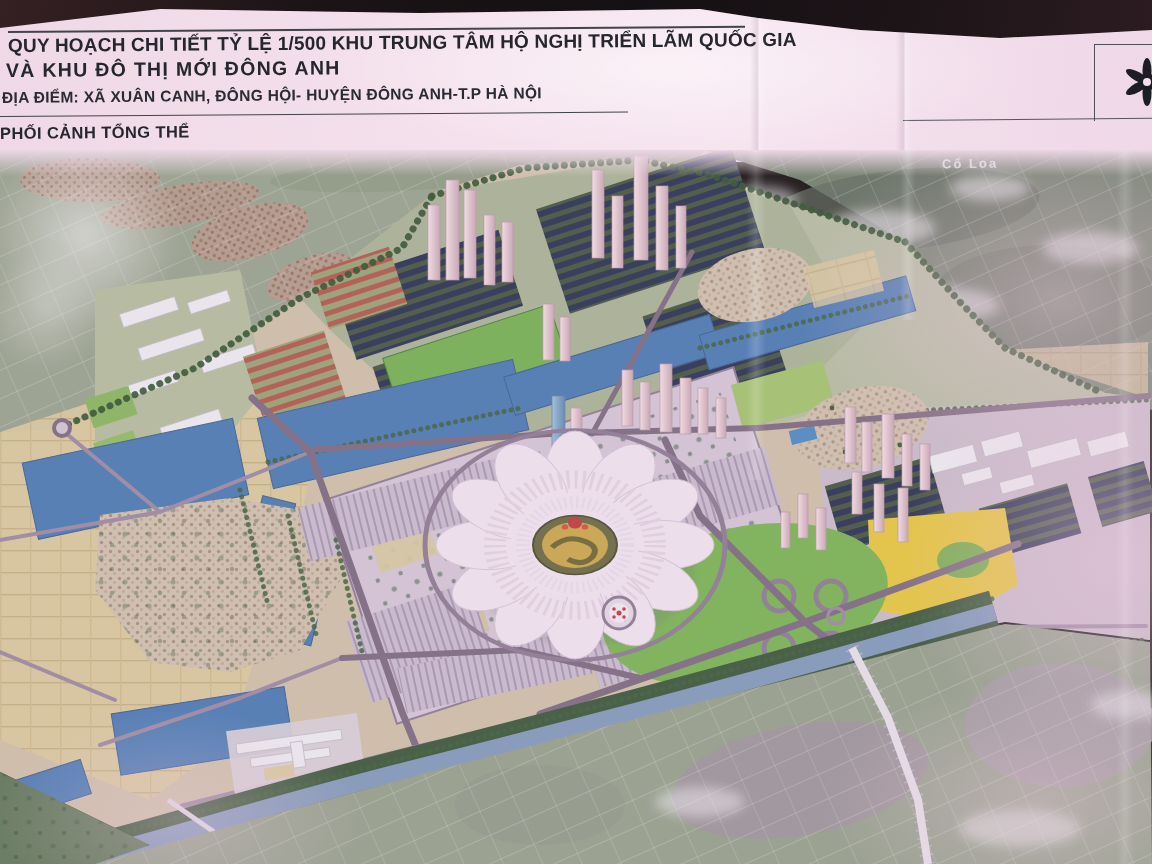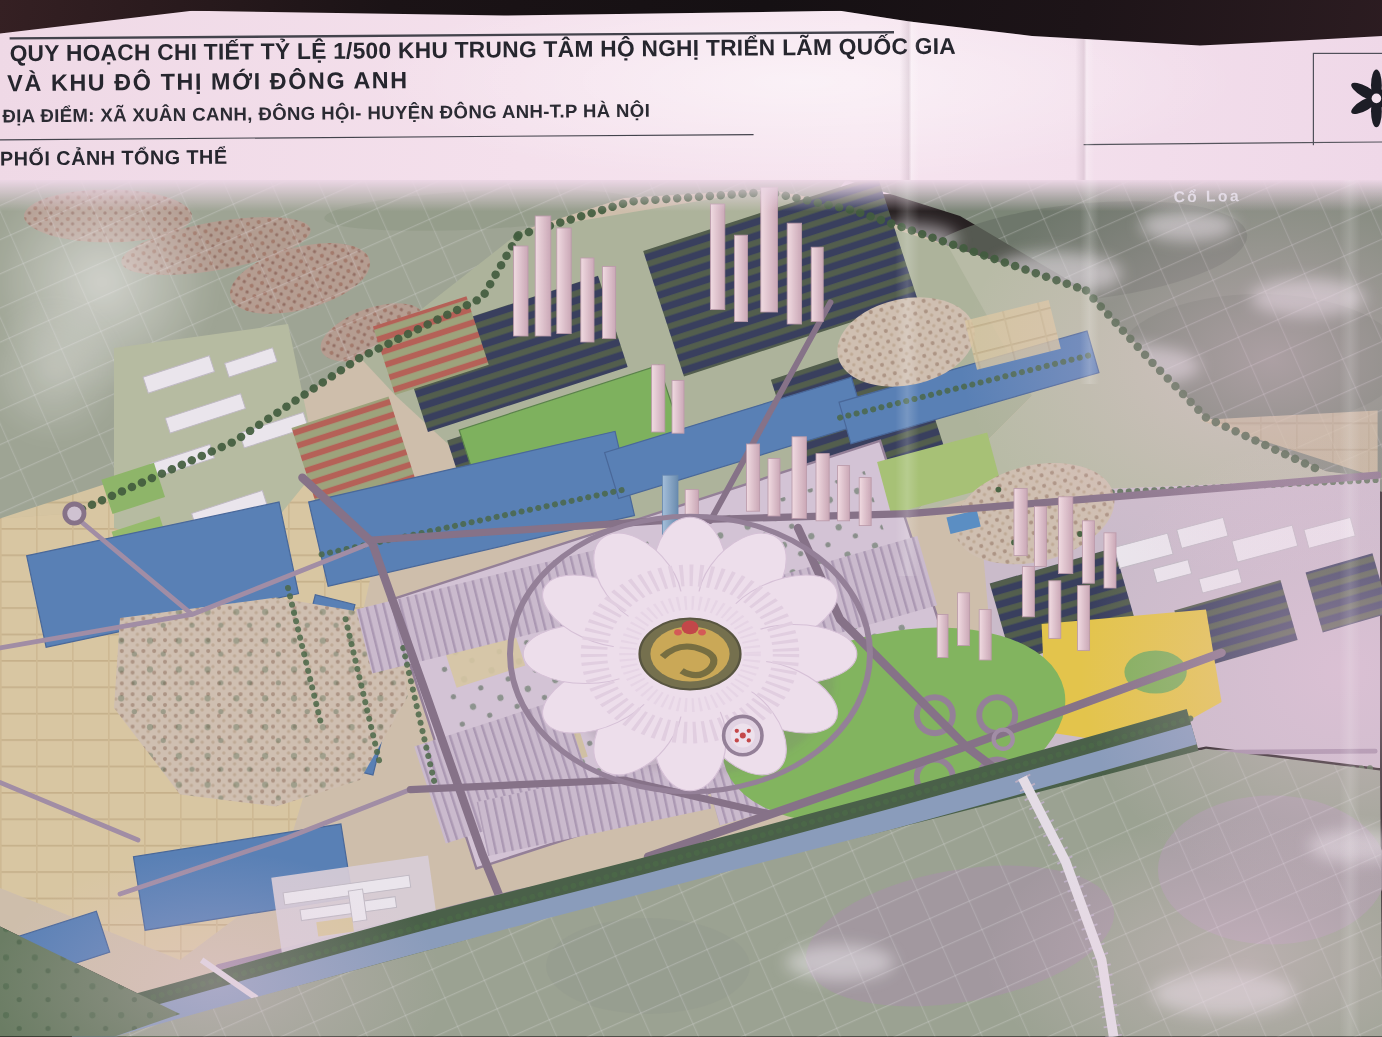--- a/index.html
+++ b/index.html
@@ -25,21 +25,21 @@
   #section-label{left:0px;top:124px;font-size:16.5px;letter-spacing:.4px;transform:rotate(-.5deg);transform-origin:left center;}
   #rule-top{left:8px;top:31px;width:737px;transform:rotate(-.4deg);transform-origin:left center;}
   #rule-mid{left:0px;top:116px;width:628px;transform:rotate(-.4deg);transform-origin:left center;border-top-width:1.8px;}
   #rule-mid-r{left:903px;top:120px;width:249px;transform:rotate(-.5deg);transform-origin:left center;border-top-width:1.5px;border-top-color:#55555d;}
   #logo-box-v{left:1094px;top:45px;height:76px;width:0;border-left:1.5px solid #50505a;position:absolute;}
   #logo-box-h{left:1094px;top:44px;width:58px;position:absolute;border-top:1.5px solid #50505a;height:0;}
   #logo{position:absolute;left:1122px;top:52px;width:40px;height:60px;}
   
   #map{position:absolute;left:0;top:150px;width:1152px;height:714px;}
   #co-loa-label{position:absolute;left:942px;top:6px;font-size:13px;letter-spacing:2px;
-    color:rgba(236,228,240,.82);transform:rotate(-1deg);font-weight:bold;margin-left:36px;}
+    color:rgba(236,228,240,.82);transform:rotate(-1deg);font-weight:bold;}
   .rd{stroke:#7d6a81;fill:none;stroke-linecap:round;stroke-linejoin:round;}
   .rd2{stroke:#9b88a1;fill:none;stroke-linecap:round;stroke-linejoin:round;}
   .trees{stroke:#32522f;stroke-width:7;stroke-linecap:round;stroke-dasharray:.1 9;fill:none;opacity:.92;}
   .trees2{stroke:#3c5f3a;stroke-width:5;stroke-linecap:round;stroke-dasharray:.1 7;fill:none;opacity:.85;}
   .tw{fill:url(#gTower);stroke:#b897a6;stroke-width:.7;}
   .twb{fill:url(#gTowerB);stroke:#5c84ad;stroke-width:.7;}
   .wsl{fill:#eceaf0;stroke:#bdb9c2;stroke-width:.8;}
   .lake{fill:#4b7ab3;stroke:#3a5f94;stroke-width:1;}
 </style>
 </head>

